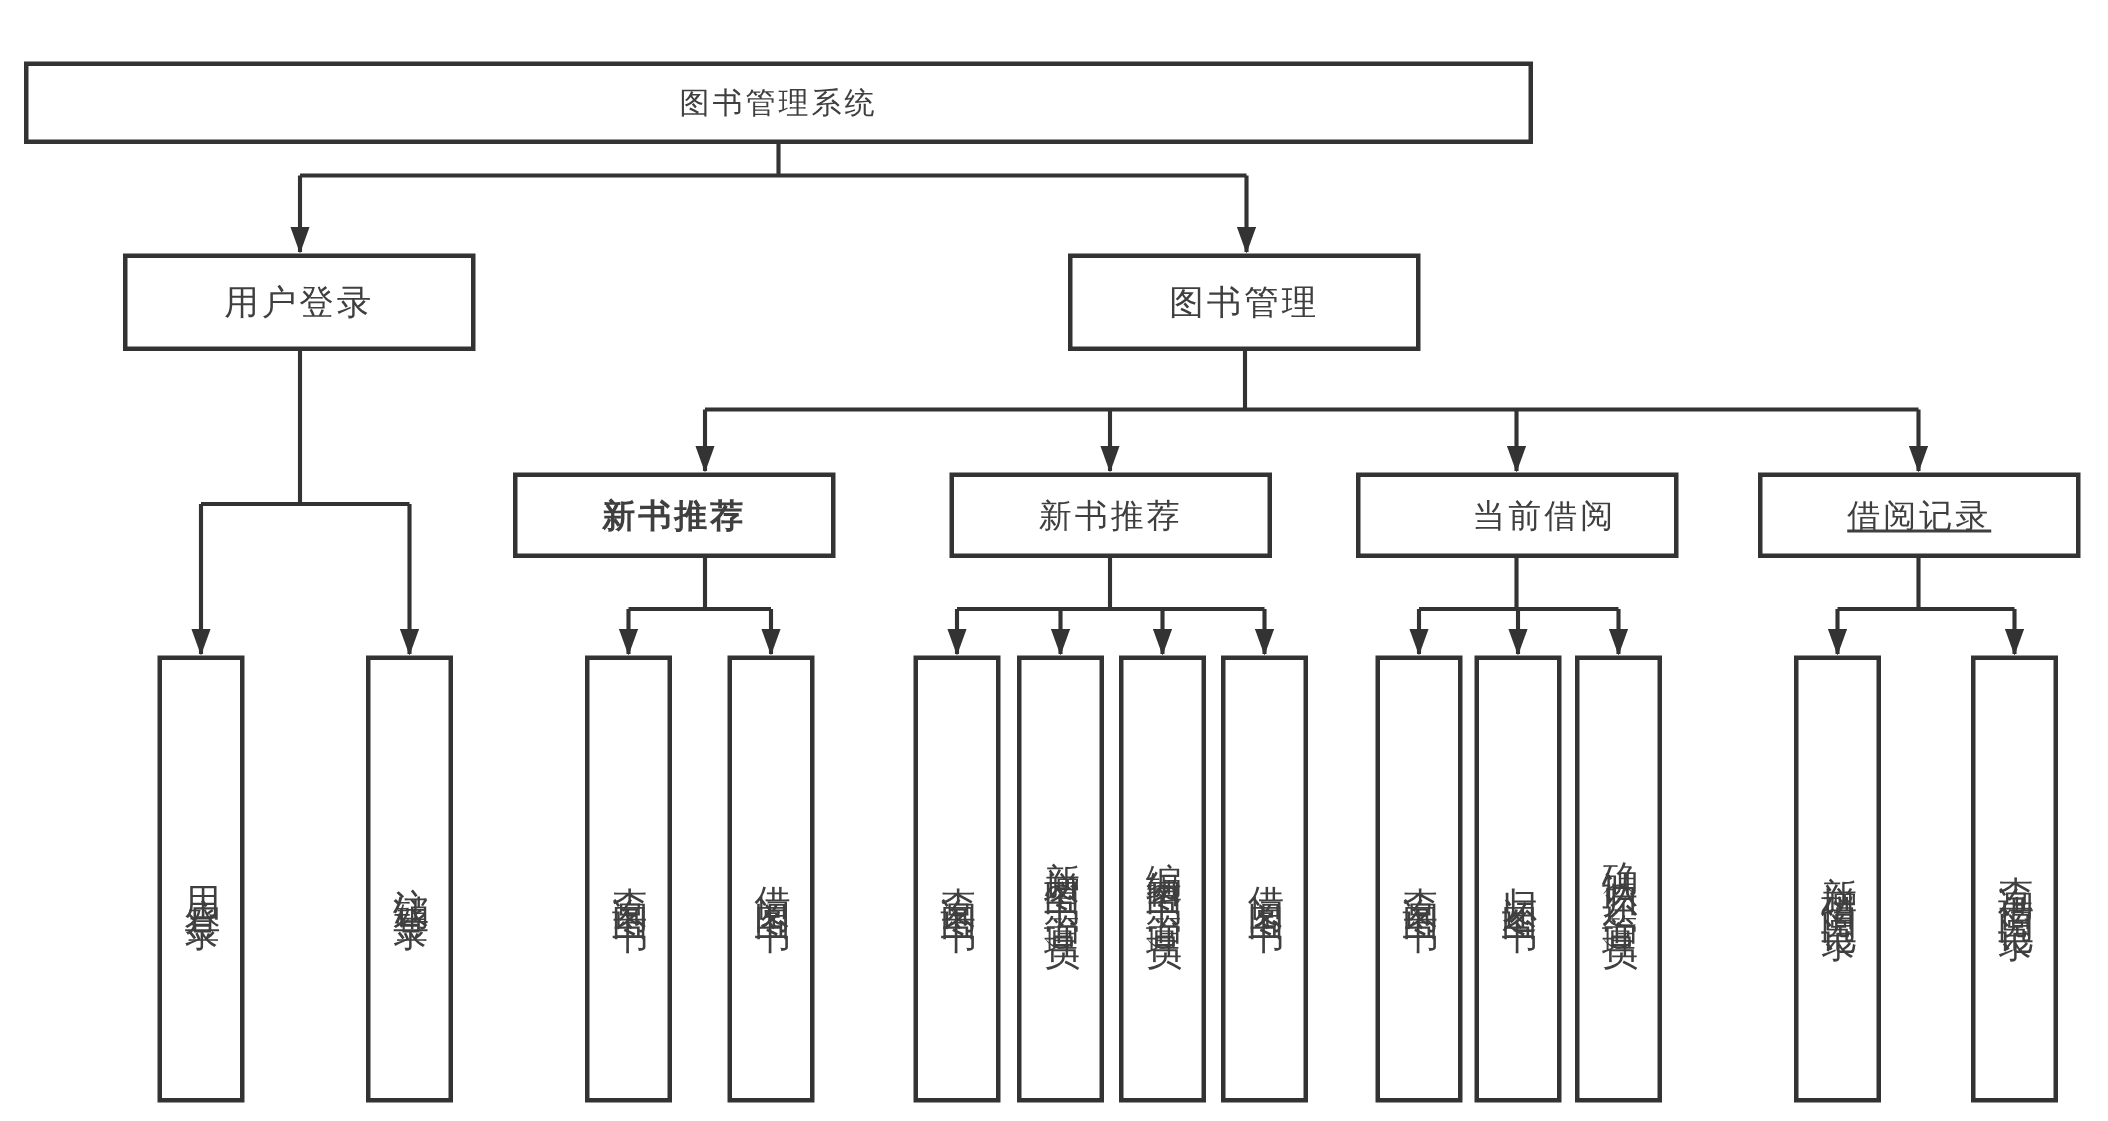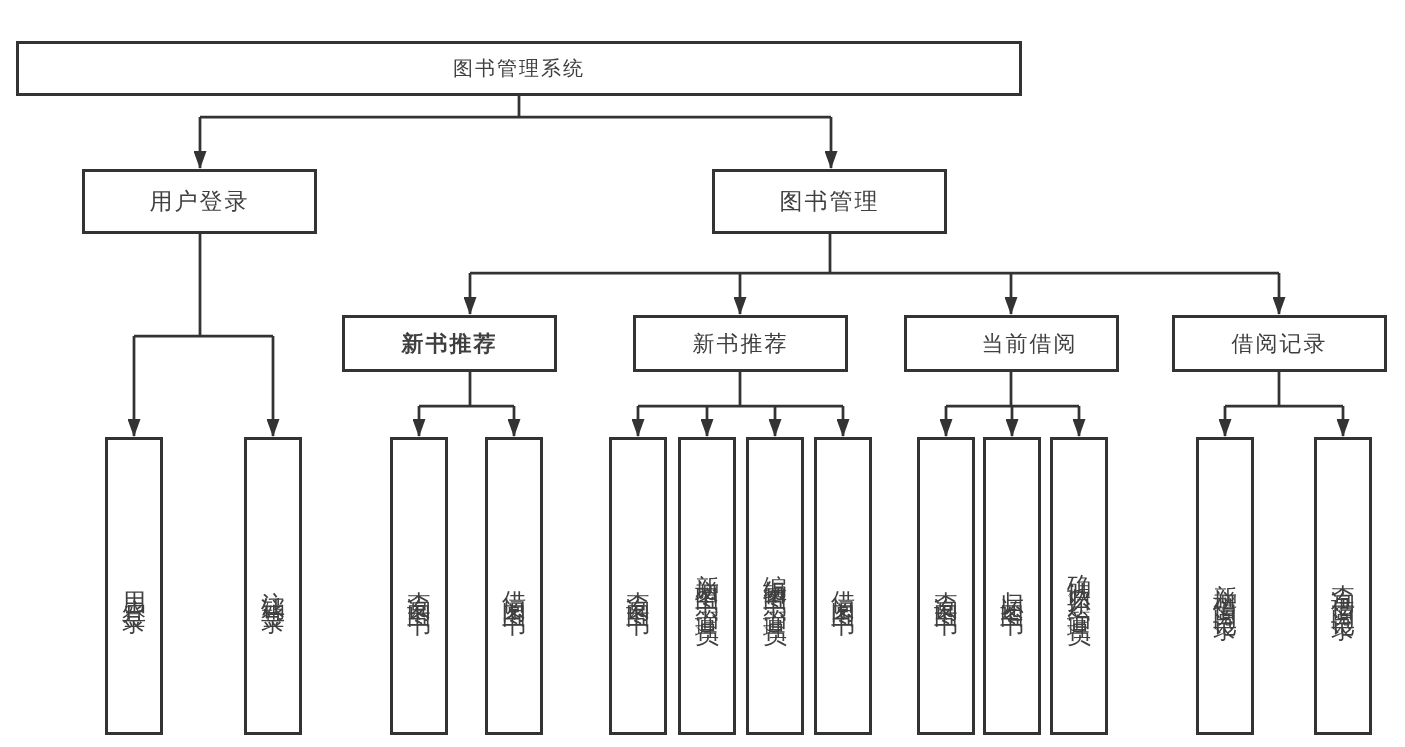--- a/index.html
+++ b/index.html
@@ -119,21 +119,21 @@
 
   <div class="box l3-box" style="left:342px;font-weight:bold;">
     <span>新书推荐</span>
   </div>
   <div class="box l3-box" style="left:633px;">
     <span>新书推荐</span>
   </div>
   <div class="box l3-box" style="left:904px;padding-left:36px;">
     <span>当前借阅</span>
   </div>
-  <div class="box l3-box" style="left:1172px;">
+  <div class="box l3-box" style="left:1172px;text-decoration:underline;">
     <span>借阅记录</span>
   </div>
 
   <div class="box leaf" style="left:105px;">
     <span>用户登录</span>
   </div>
   <div class="box leaf" style="left:244px;">
     <span>注销登录</span>
   </div>
 

